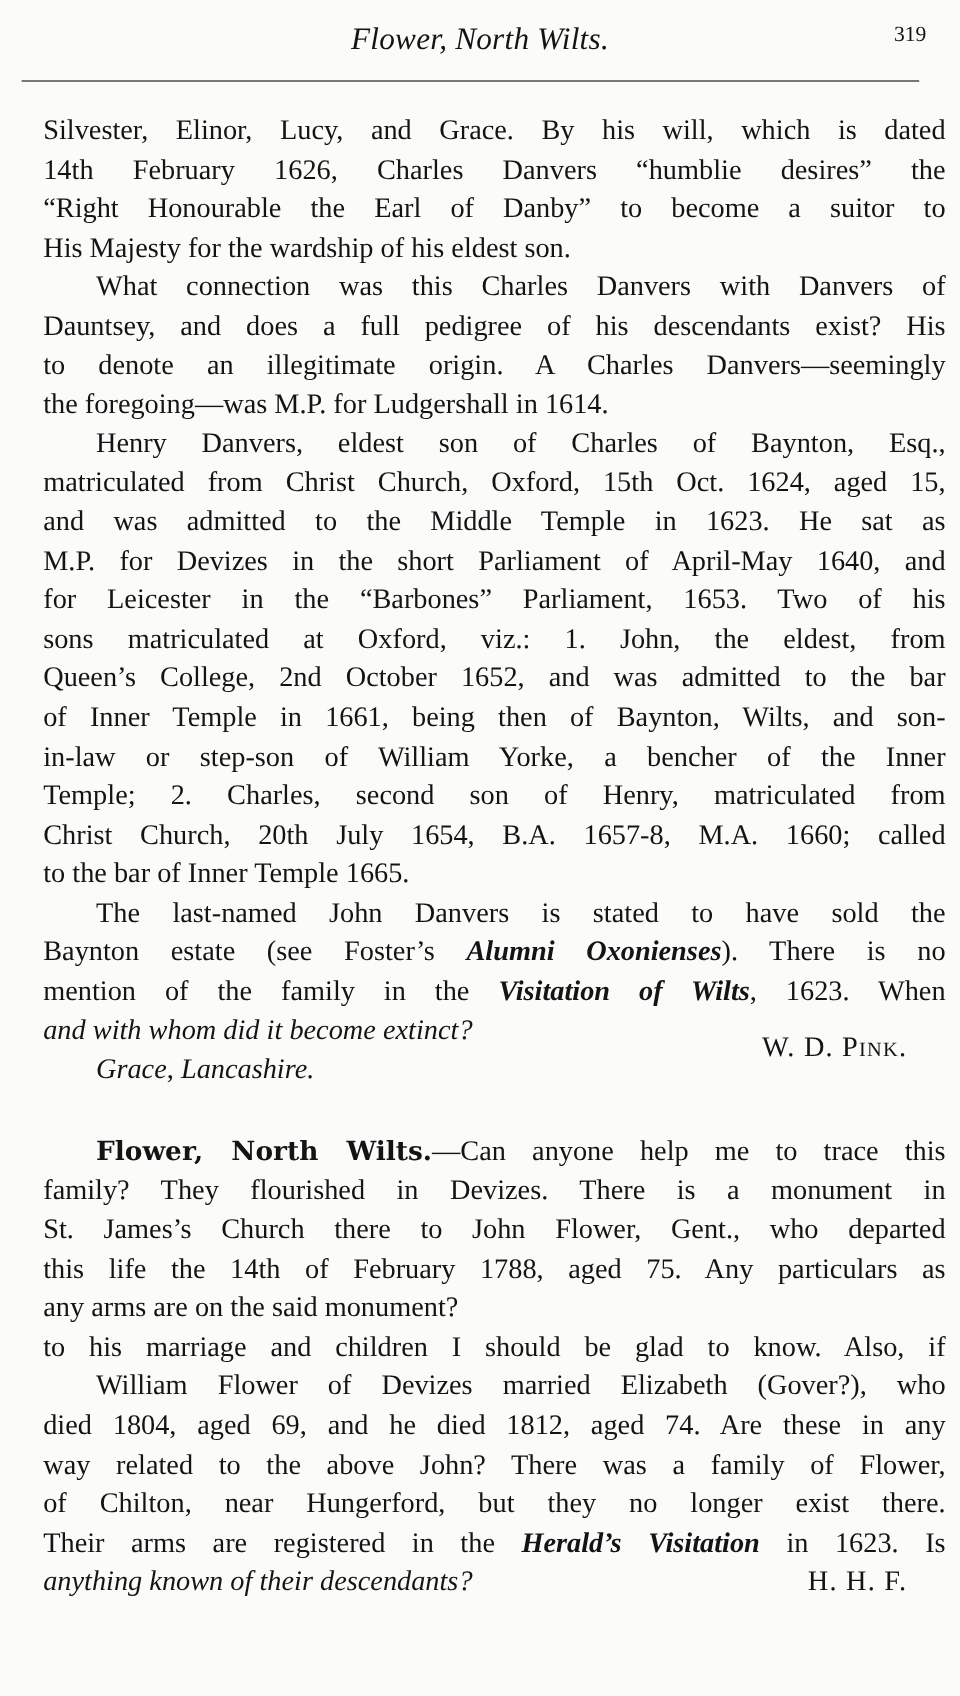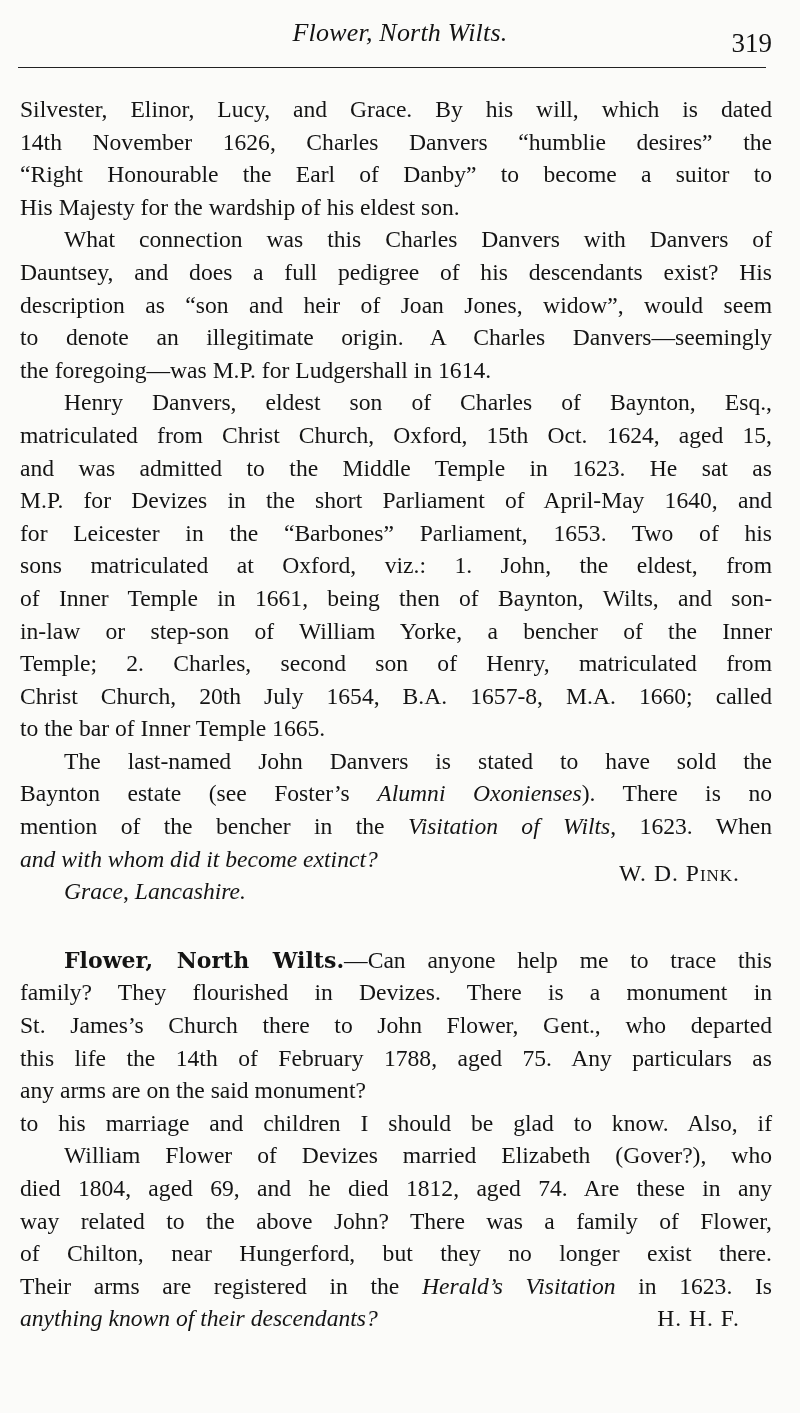--- a/index.html
+++ b/index.html
@@ -11,92 +11,92 @@
     }
     .page { position: relative; width: 800px; height: 1413px; }
     .running-head {
       position: absolute; left: 28px; right: 28px; top: 18px; height: 40px;
     }
     .rh-title {
       position: absolute; left: 0; right: 0; top: 0; text-align: center;
       font-style: italic; font-size: 26px; letter-spacing: 0.2px;
     }
     .rh-page {
-      position: absolute; right: 0; top: 10px; font-size: 27px;
+      position: absolute; right: 0; top: 0; font-size: 18px;
     }
     .rule {
       position: absolute; left: 18px; width: 748px; top: 67px; height: 0;
       border-top: 1.5px solid #222;
     }
     .body-text {
-      position: absolute; left: 20px; width: 752px; top: 93px;
+      position: absolute; left: 36px; width: 752px; top: 93px;
       font-size: 23.6px; line-height: 32.6px;
       text-align: justify;
     }
     .line { display: block; white-space: nowrap; text-align-last: justify; }
     .line.last { text-align-last: left; }
     .indent { padding-left: 44px; }
     .sig-row { position: relative; height: 32.6px; }
     .sig-row .left { position: absolute; left: 0; top: 0; white-space: nowrap; font-style: italic; }
     .sig-right {
       position: absolute; right: 32px; white-space: nowrap;
       letter-spacing: 1px;
     }
     .smallcaps { font-variant: small-caps; }
     .place { font-style: italic; padding-left: 44px; display: block; }
     .gap { height: 36px; }
     .heading { font-weight: bold; font-family: "DejaVu Serif", "Liberation Serif", serif; font-size: 22px; }
-    i { font-style: italic; }
+    i { font-style: italic; font-weight: bold; }
   </style>
 </head>
 <body>
 
 <div class="page">
 
   <div class="running-head">
     <div class="rh-title">Flower, North Wilts.</div>
     <div class="rh-page">319</div>
   </div>
   <div class="rule"></div>
 
   <div class="body-text">
 
     <div>
       <span class="line">Silvester, Elinor, Lucy, and Grace.  By his will, which is dated</span>
-      <span class="line">14th November 1626, Charles Danvers “humblie desires” the</span>
+      <span class="line">14th February 1626, Charles Danvers “humblie desires” the</span>
       <span class="line">“Right Honourable the Earl of Danby” to become a suitor to</span>
       <span class="line last">His Majesty for the wardship of his eldest son.</span>
     </div>
 
     <div>
       <span class="line indent">What connection was this Charles Danvers with Danvers of</span>
       <span class="line">Dauntsey, and does a full pedigree of his descendants exist?  His</span>
-      <span class="line">description as “son and heir of Joan Jones, widow”, would seem</span>
       <span class="line">to denote an illegitimate origin.  A Charles Danvers—seemingly</span>
       <span class="line last">the foregoing—was M.P. for Ludgershall in 1614.</span>
     </div>
 
     <div>
       <span class="line indent">Henry Danvers, eldest son of Charles of Baynton, Esq.,</span>
       <span class="line">matriculated from Christ Church, Oxford, 15th Oct. 1624, aged 15,</span>
       <span class="line">and was admitted to the Middle Temple in 1623.  He sat as</span>
       <span class="line">M.P. for Devizes in the short Parliament of April-May 1640, and</span>
       <span class="line">for Leicester in the “Barbones” Parliament, 1653.  Two of his</span>
       <span class="line">sons matriculated at Oxford, viz.: 1. John, the eldest, from</span>
+      <span class="line">Queen’s College, 2nd October 1652, and was admitted to the bar</span>
       <span class="line">of Inner Temple in 1661, being then of Baynton, Wilts, and son-</span>
       <span class="line">in-law or step-son of William Yorke, a bencher of the Inner</span>
       <span class="line">Temple; 2. Charles, second son of Henry, matriculated from</span>
       <span class="line">Christ Church, 20th July 1654, B.A. 1657-8, M.A. 1660; called</span>
       <span class="line last">to the bar of Inner Temple 1665.</span>
     </div>
 
     <div>
       <span class="line indent">The last-named John Danvers is stated to have sold the</span>
       <span class="line"><span>Baynton estate (see Foster’s </span><i>Alumni Oxonienses</i><span>).  There is no</span></span>
-      <span class="line"><span>mention of the bencher in the </span><i>Visitation of Wilts</i><span>, 1623.  When</span></span>
+      <span class="line"><span>mention of the family in the </span><i>Visitation of Wilts</i><span>, 1623.  When</span></span>
       <div class="sig-row">
         <span class="left">and with whom did it become extinct?</span>
         <span class="sig-right" style="top:14px;"><span>W. D. P</span><span class="smallcaps">ink.</span></span>
       </div>
       <span class="place"><span>Grace</span><span style="font-style:normal">, </span><span>Lancashire.</span></span>
     </div>
 
     <div class="gap"></div>
 
     <div>

